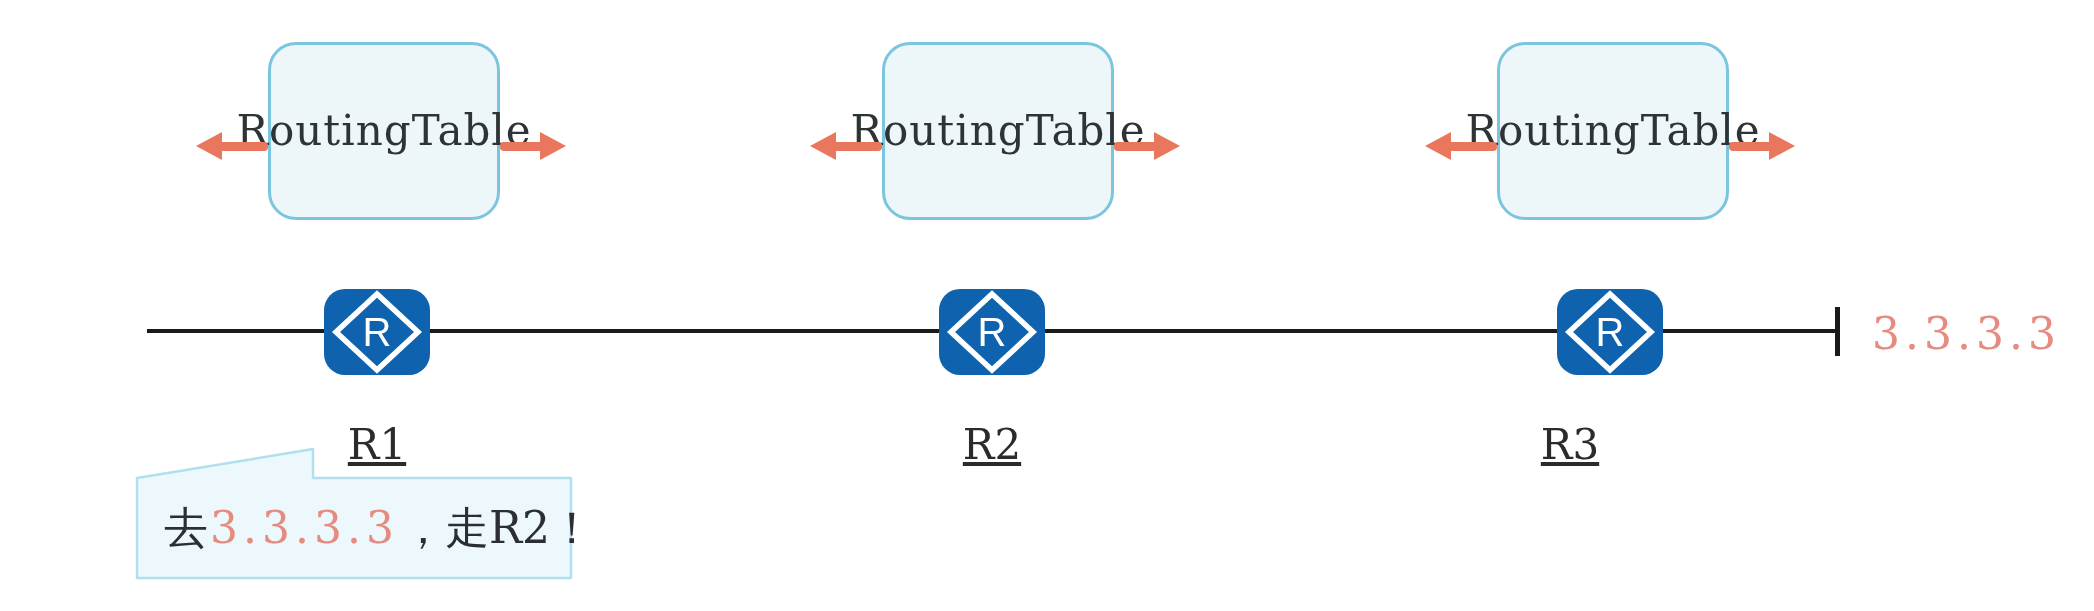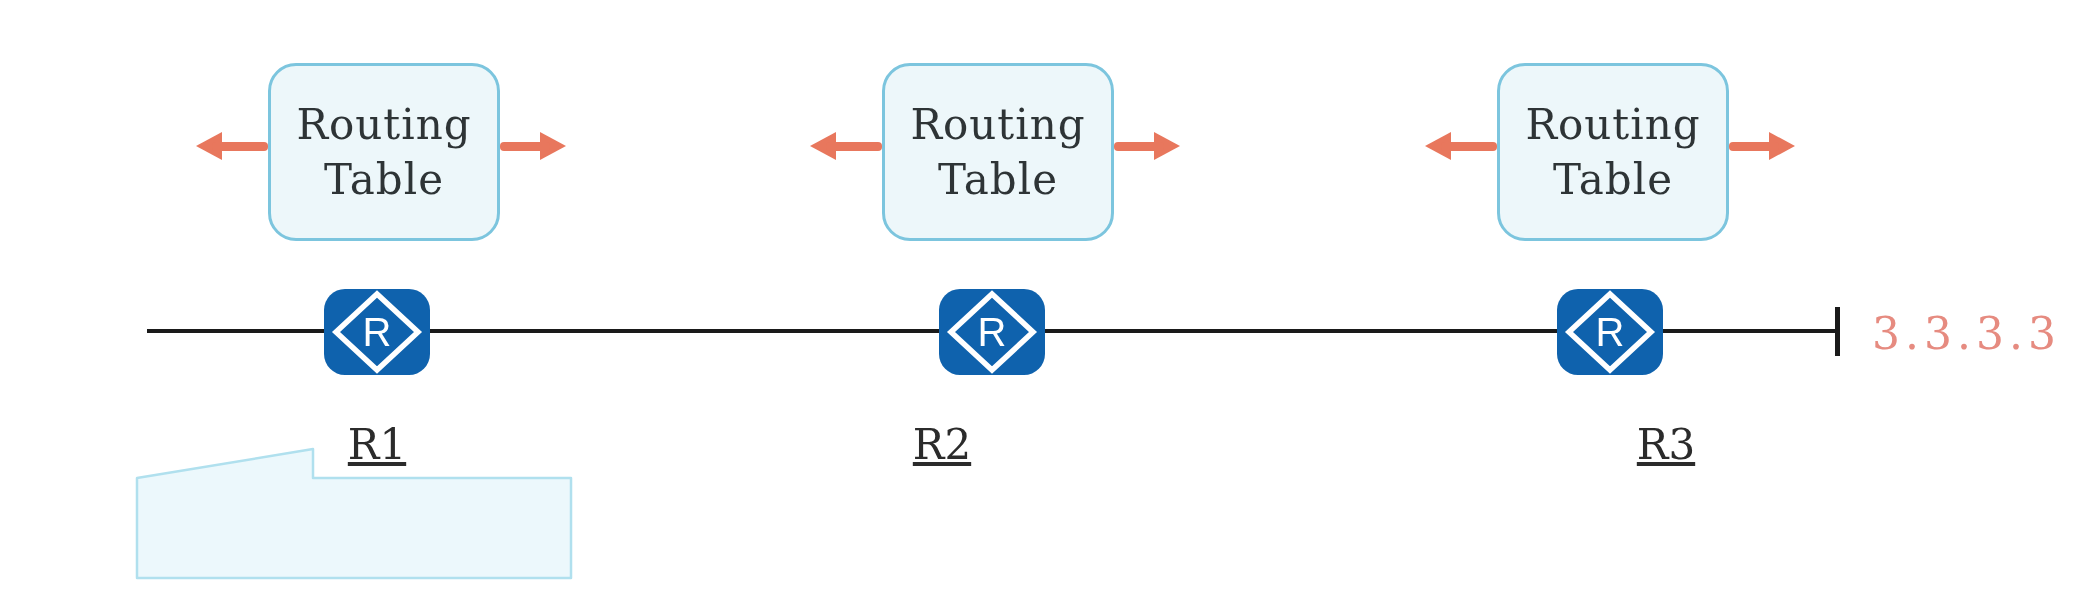--- a/index.html
+++ b/index.html
@@ -31,26 +31,26 @@
     background:var(--link-line-color);
   }
   .ip-label{
     position:absolute;left:1872px;top:312px;
     font-size:44px;line-height:44px;letter-spacing:5px;
     color:var(--ip-text-color);
     white-space:nowrap;
   }
   
   .rt-box{
-    position:absolute;top:63px;width:232px;height:178px;
+    position:absolute;top:42px;width:232px;height:178px;
     box-sizing:border-box;
     background:var(--routing-box-fill);
     border:3px solid var(--routing-box-border);
     border-radius:28px;
-    display:flex;flex-direction:column;align-items:center;justify-content:center;
+    display:flex;align-items:center;justify-content:center;
     font-size:42px;line-height:1.32;letter-spacing:1px;
     color:#2e3436;
     text-align:center;
   }
   
   .arrow{position:absolute;top:131px;height:30px;}
   .arrow .shaft{
     position:absolute;top:11px;height:9px;border-radius:4px;
     background:var(--arrow-color);
   }
@@ -132,36 +132,37 @@
       <div class="shaft"></div>
     </div>
   <div class="arrow right" style="left:1114px">
       <div class="shaft"></div>
     </div>
   <svg class="router-icon" style="left:937px" viewBox="0 0 110 90">
     <rect x="2" y="2" width="106" height="86" rx="21" style="fill:var(--router-icon-blue,#0f62ad)"></rect>
     <polygon points="55,7 96,45 55,83 14,45" fill="none" stroke="#ffffff" stroke-width="5.5" stroke-linejoin="miter"></polygon>
     <text x="55" y="59" text-anchor="middle" font-family="Liberation Sans, sans-serif" font-size="40" fill="#ffffff">R</text>
   </svg>
-  <div class="router-label" style="left:887px">R2</div>
+  <div class="router-label" style="left:937px">R2</div>
 
   <div class="rt-box" style="left:1497px">
     <span>Routing</span>
     <span>Table</span>
   </div>
   <div class="arrow left" style="left:1425px">
       <div class="shaft"></div>
     </div>
   <div class="arrow right" style="left:1729px">
       <div class="shaft"></div>
     </div>
   <svg class="router-icon" style="left:1555px" viewBox="0 0 110 90">
     <rect x="2" y="2" width="106" height="86" rx="21" style="fill:var(--router-icon-blue,#0f62ad)"></rect>
     <polygon points="55,7 96,45 55,83 14,45" fill="none" stroke="#ffffff" stroke-width="5.5" stroke-linejoin="miter"></polygon>
     <text x="55" y="59" text-anchor="middle" font-family="Liberation Sans, sans-serif" font-size="40" fill="#ffffff">R</text>
   </svg>
-  <div class="router-label" style="left:1611px">R3</div>
+  <div class="router-label" style="left:1515px">R3</div>
 
   <svg class="bubble-shape" viewBox="0 0 438 134">
     <polygon points="2,132 2,32 178,3 178,32 436,32 436,132"></polygon>
   </svg>
+  <div class="bubble-text"><span>去</span><span class="ip">3.3.3.3</span><span>，走R2！</span></div>
 
 </div>
 
 </body></html>

